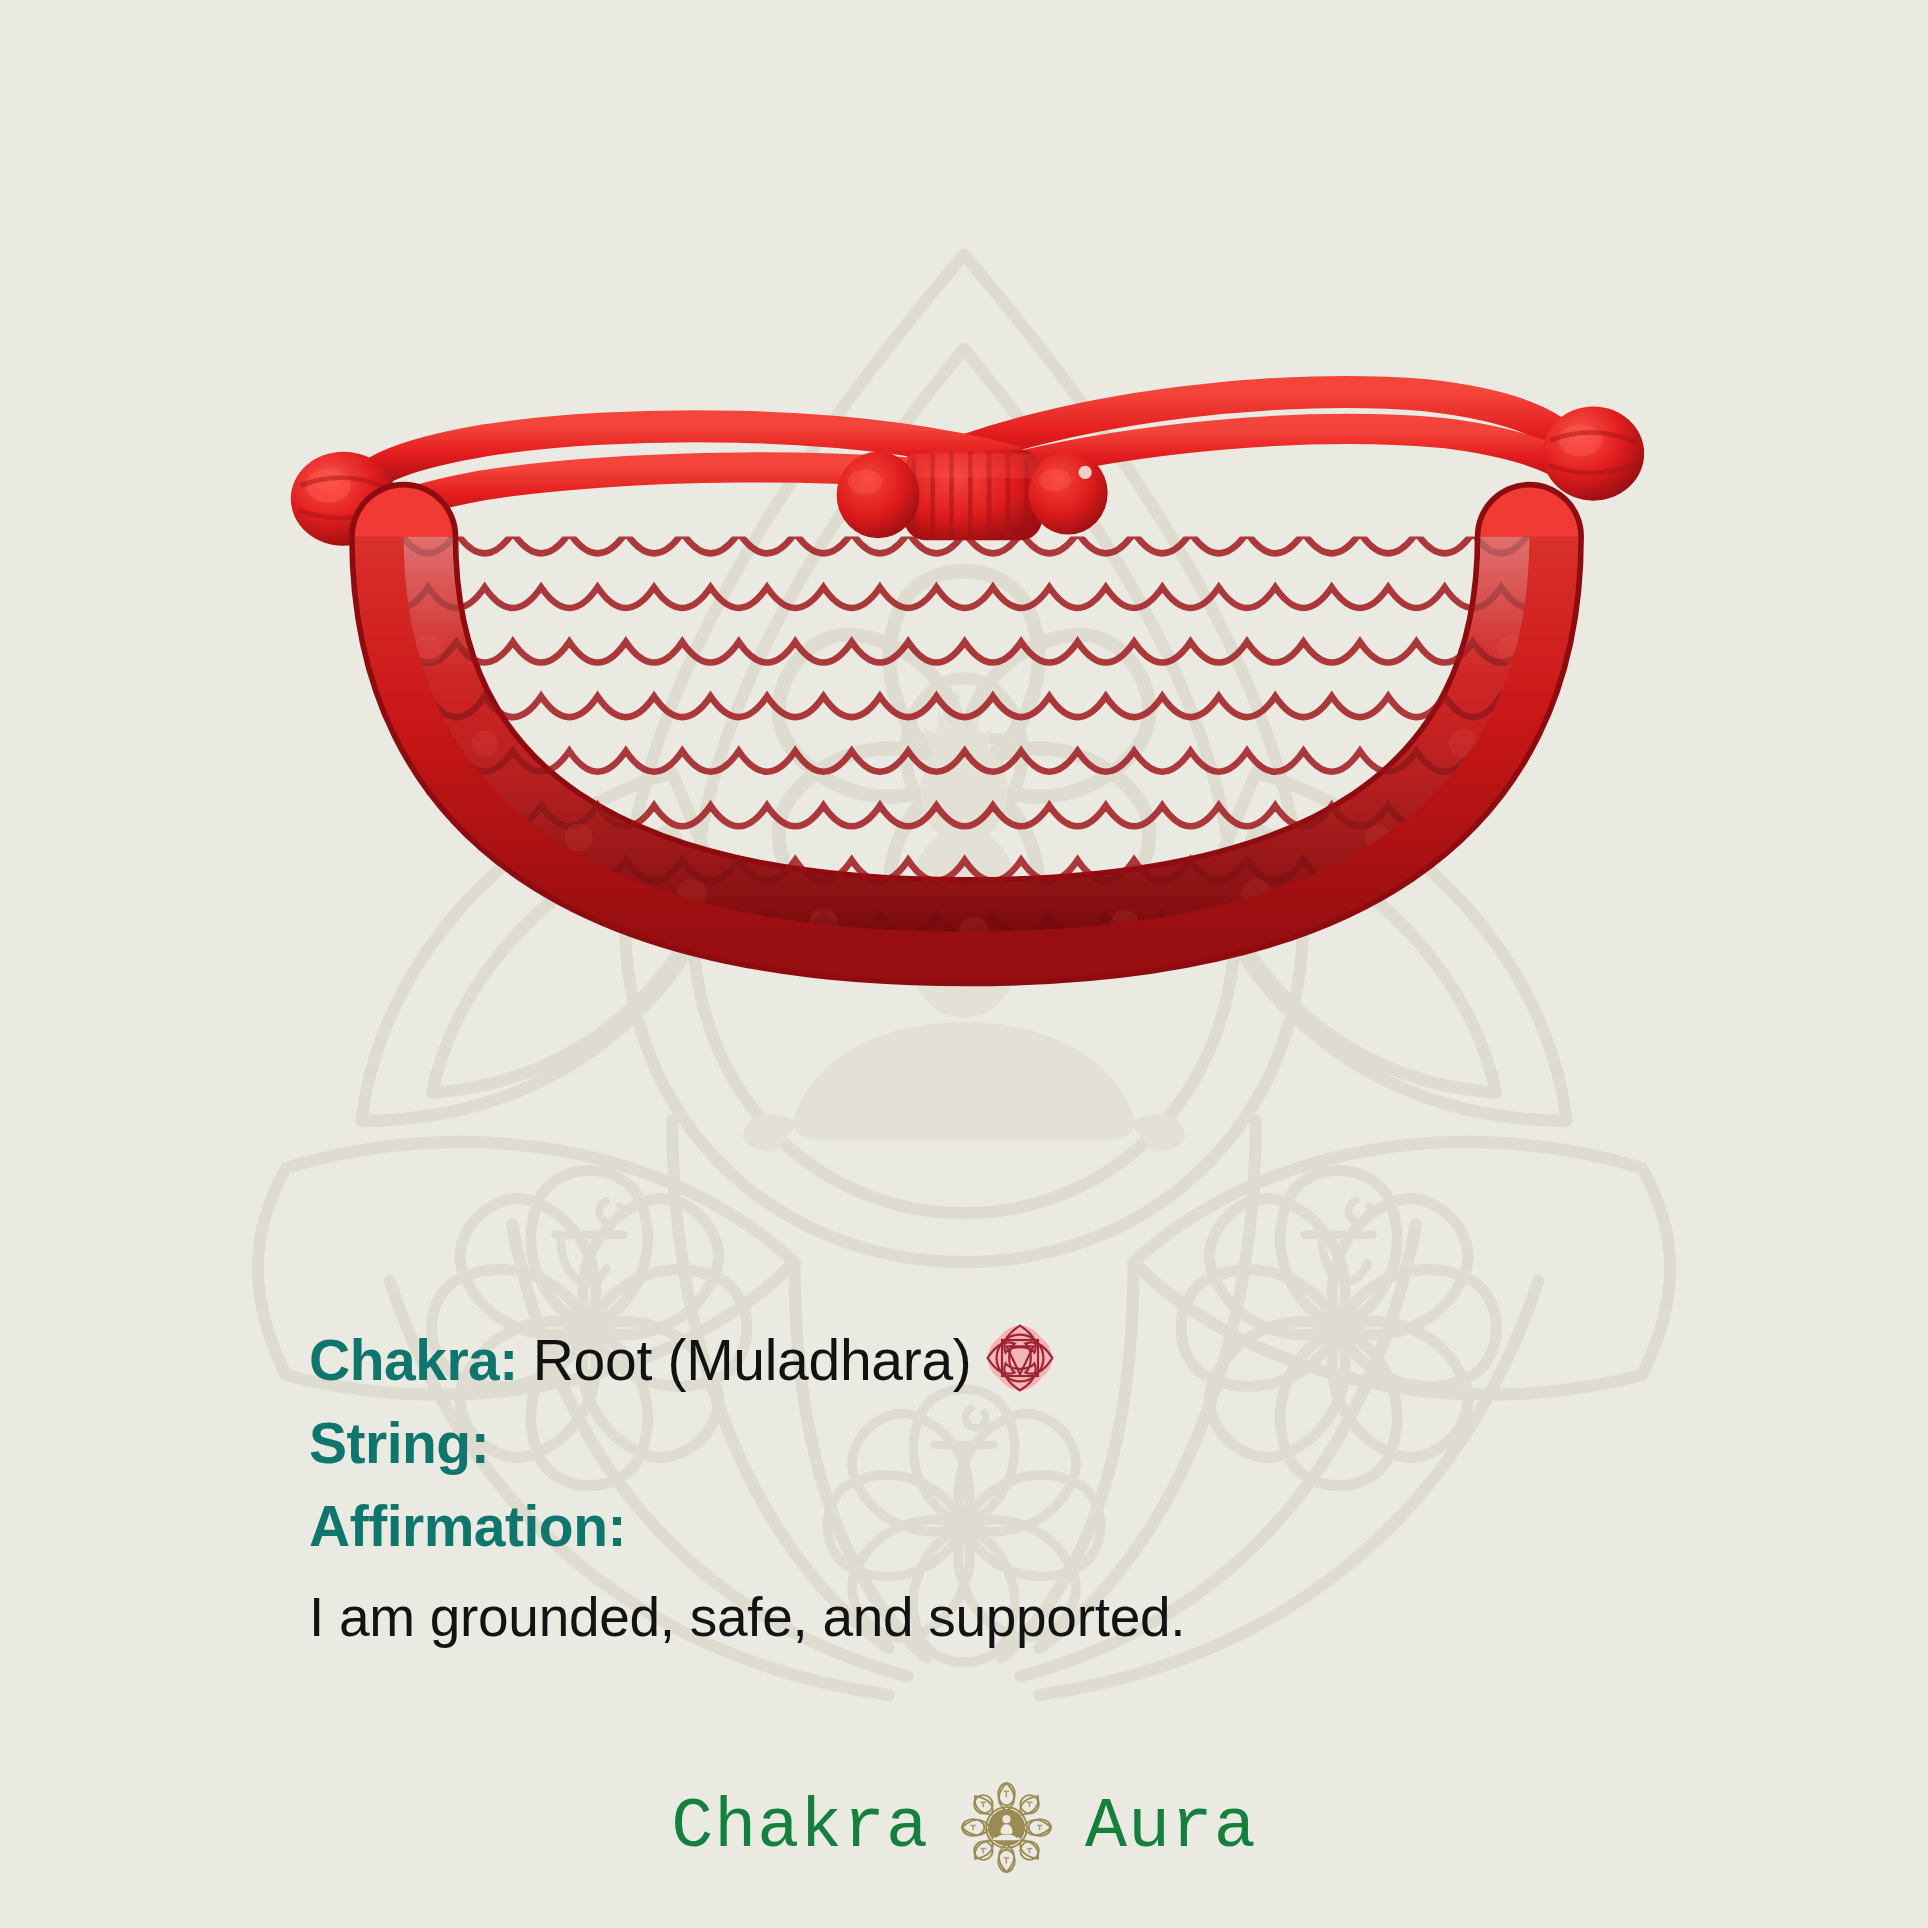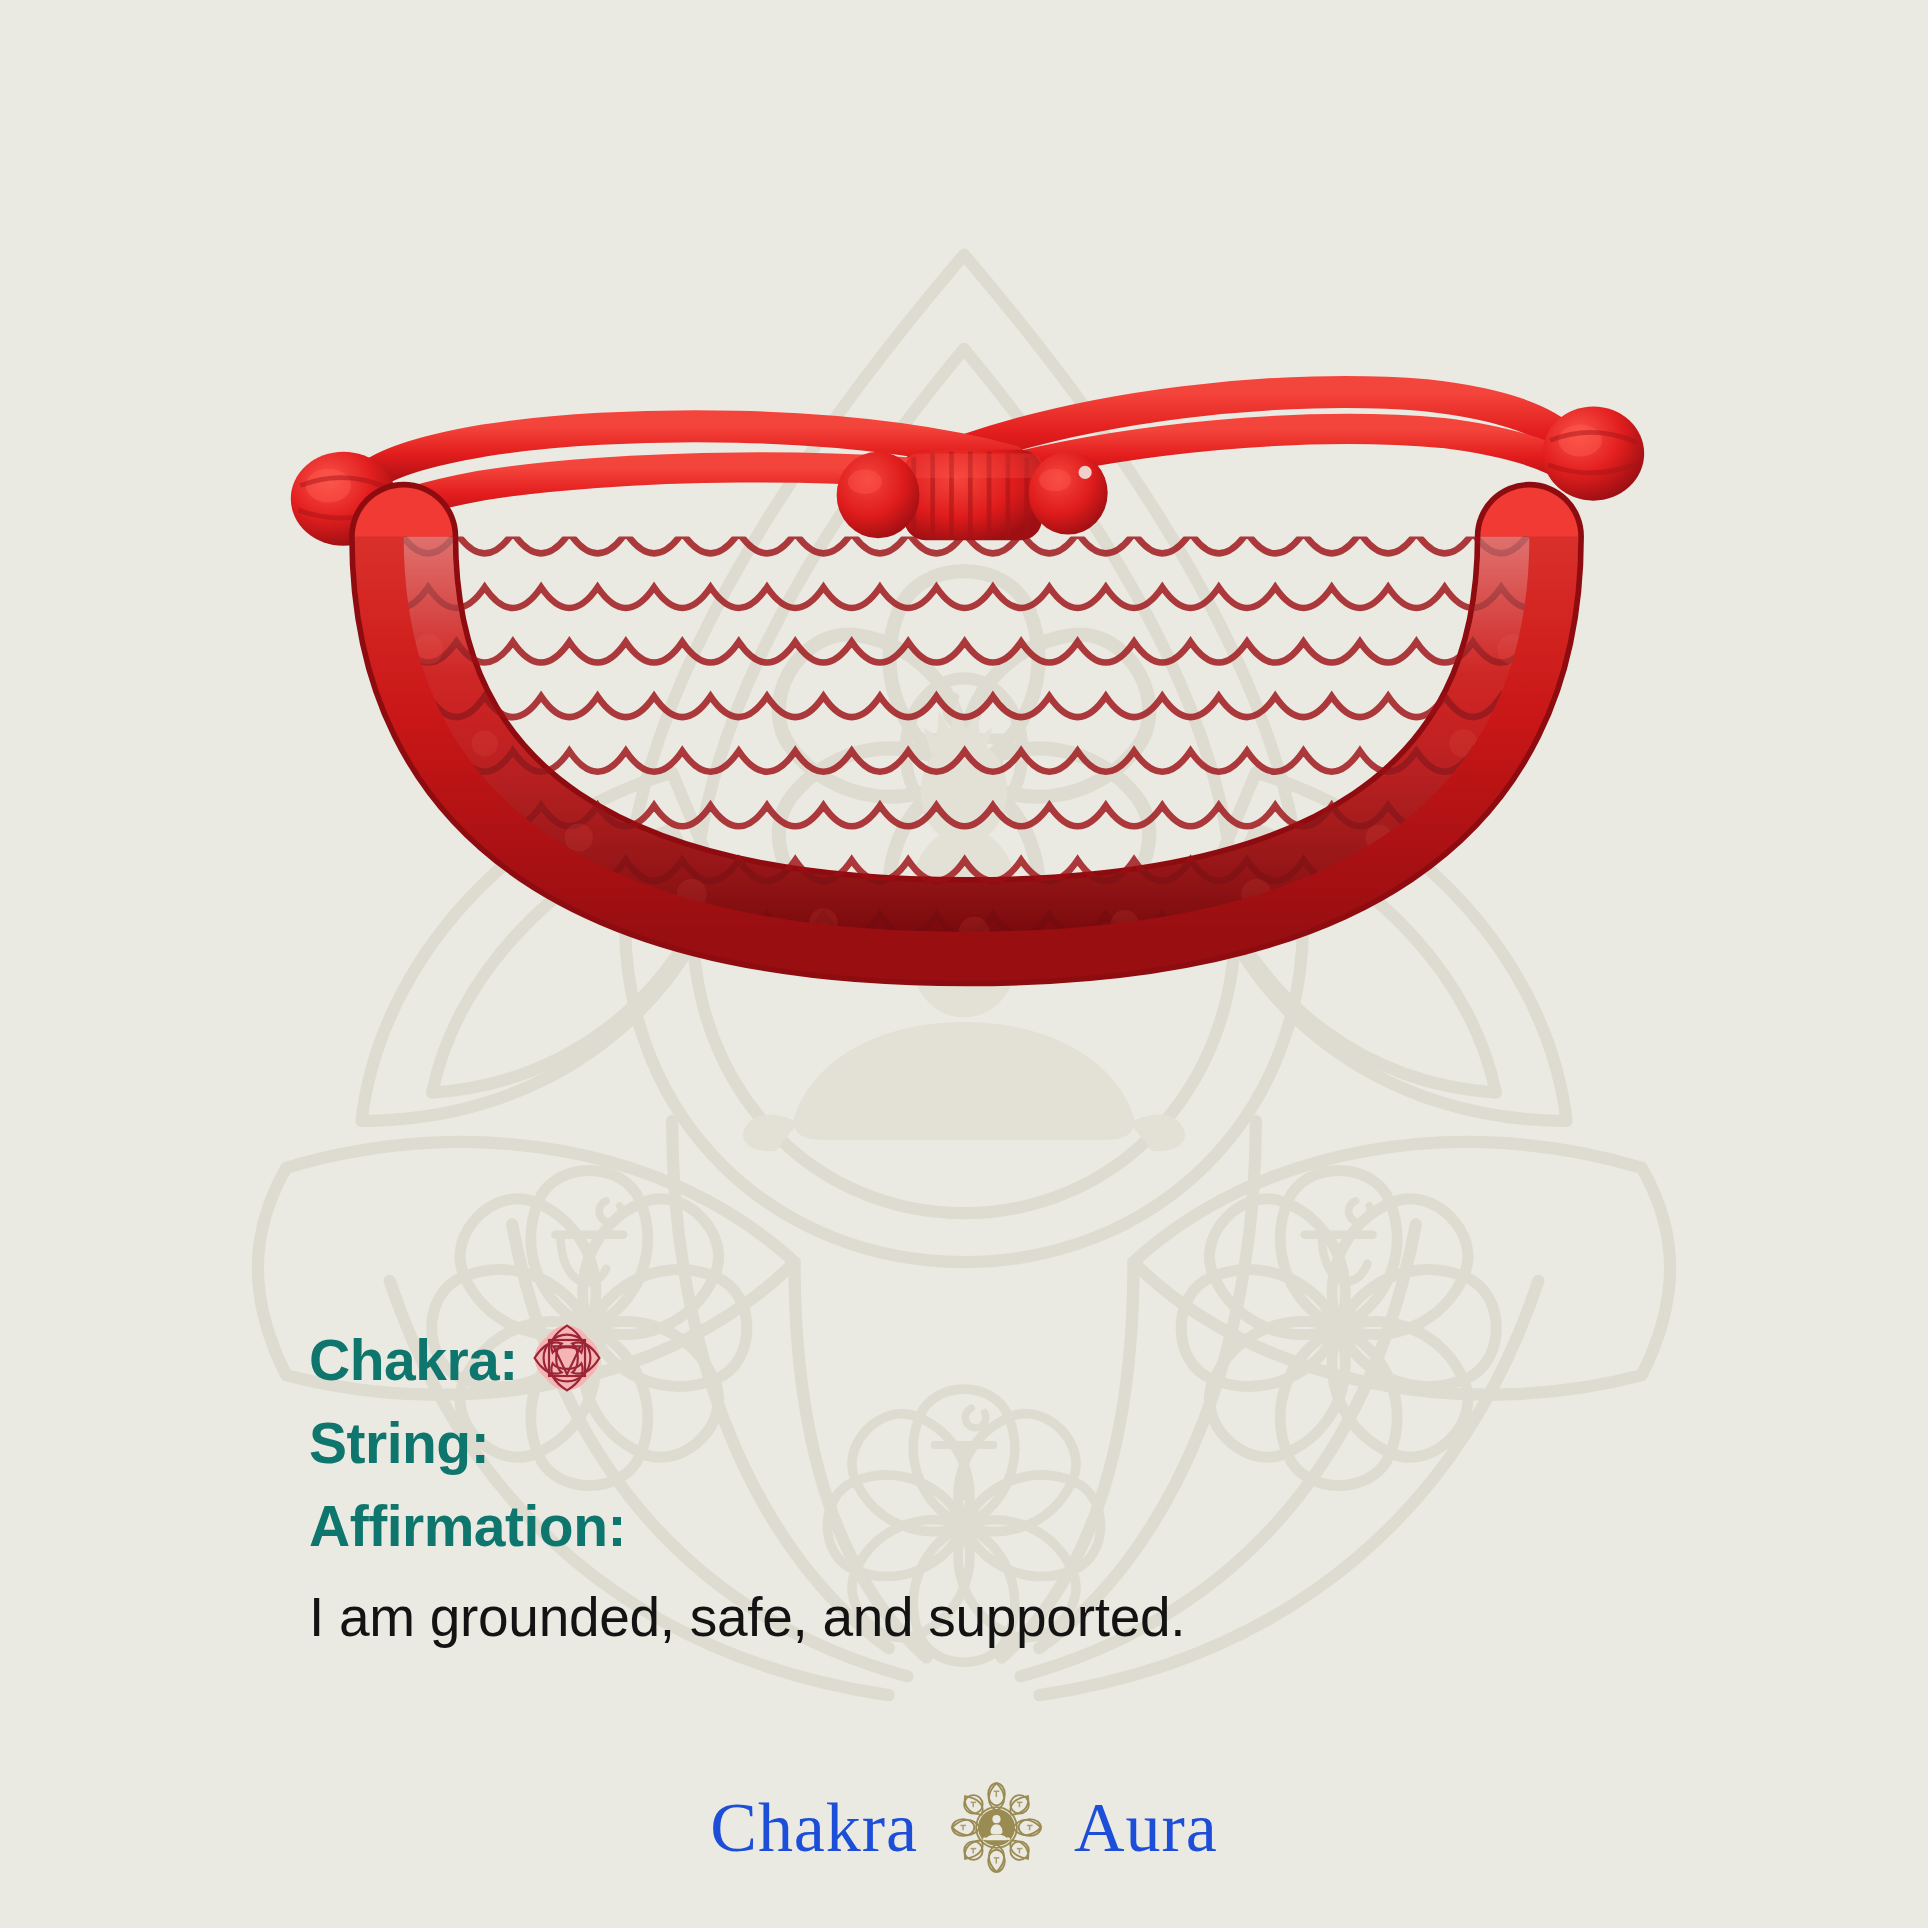--- a/index.html
+++ b/index.html
@@ -78,23 +78,23 @@
     white-space:nowrap;
   }
 
   
   #footer{
     position:absolute;left:0;top:1772px;width:1928px;
     display:flex;align-items:center;justify-content:center;
     gap:22.6px;
   }
   .brand-word{
-    font-family:Liberation Serif, serif;
+    font-family:Liberation Mono, monospace;
     font-size:70px;
-    color:#1d4ed8;
+    color:#15803d;
     letter-spacing:0.9px;
     line-height:1;
   }
   #brand-mark{width:111px;height:111px;display:block;}
 </style>
 </head>
 <body>
 
 <div id="card">
 
@@ -316,20 +316,21 @@
       <ellipse cx="920" cy="134" rx="42" ry="44" fill="url(#knotG)"></ellipse>
       <ellipse cx="906" cy="120" rx="17" ry="12" fill="#FF5B50" opacity="0.4"></ellipse>
       <circle cx="938" cy="112" r="7" fill="#F2EFE6" opacity="0.85"></circle>
     </g>
   </svg>
 
   <div id="info">
 
     <div class="info-row">
       <span class="label">Chakra:</span>
+      <span class="value">Root (Muladhara)</span>
       <span id="chakra-symbol">
         <svg viewBox="0 0 100 100" width="100%" height="100%" aria-hidden="true">
           <g fill="#F7B3B3" opacity="0.95">
             <ellipse cx="50" cy="50" rx="36" ry="30"></ellipse>
             <ellipse cx="50" cy="50" rx="30" ry="36"></ellipse>
           </g>
           <g fill="none" stroke="#9B2535" stroke-width="2.4">
             <path d="M50,14 C 66,24 70,34 66,44 C 60,36 40,36 34,44 C 30,34 34,24 50,14 Z"></path>
             <path d="M50,86 C 34,76 30,66 34,56 C 40,64 60,64 66,56 C 70,66 66,76 50,86 Z"></path>
             <path d="M14,50 C 24,34 34,30 44,34 C 36,40 36,60 44,66 C 34,70 24,66 14,50 Z"></path>

